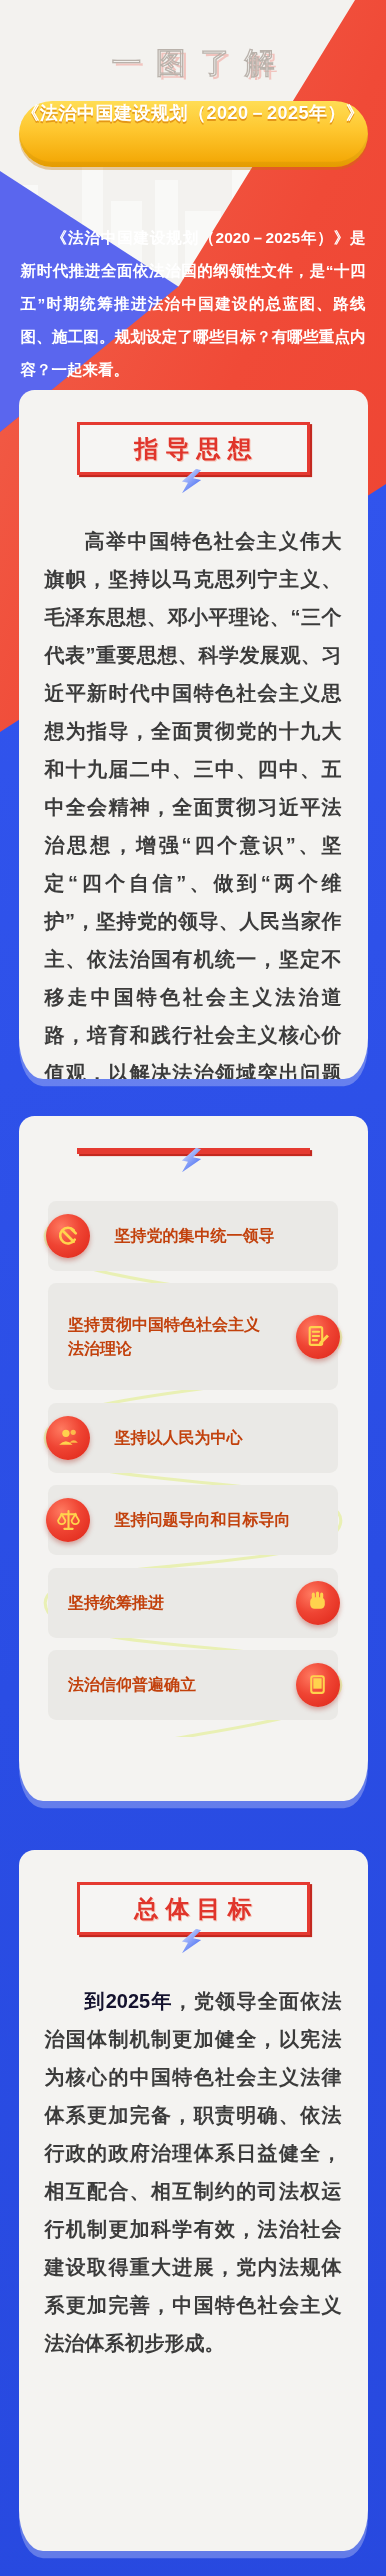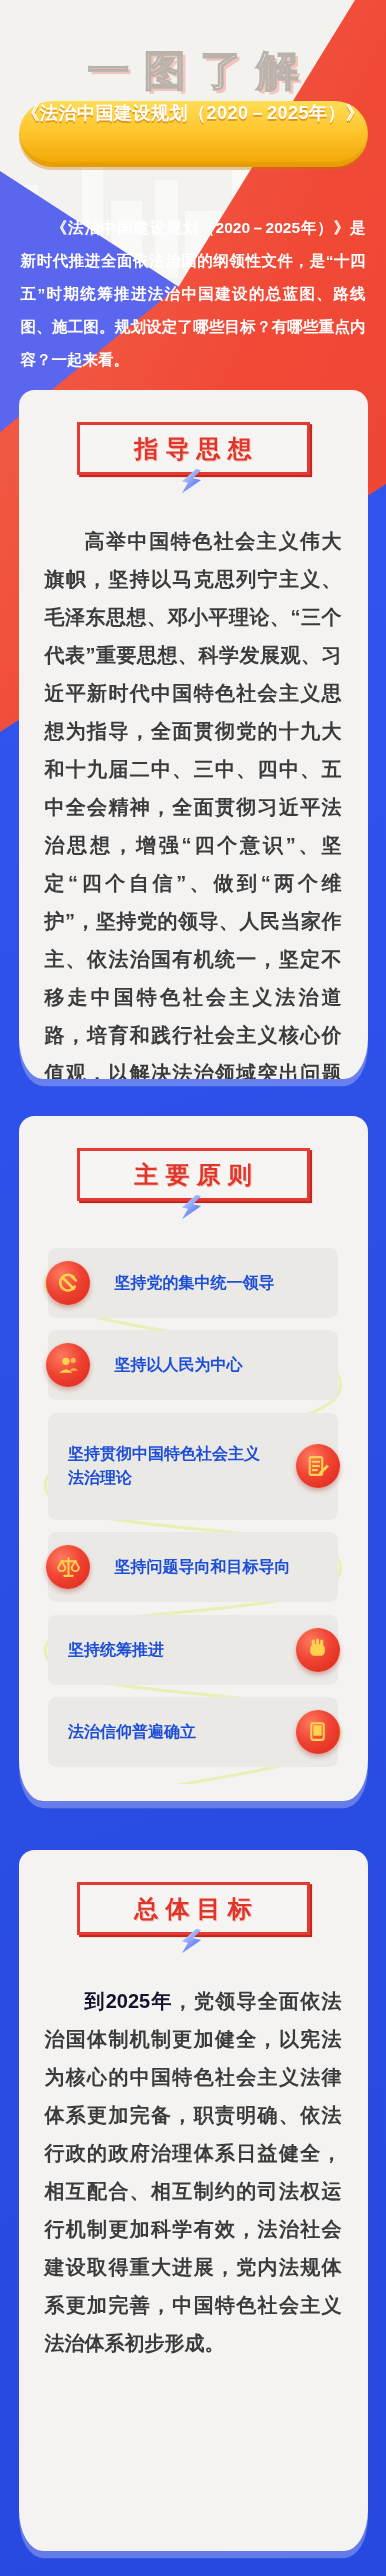--- a/index.html
+++ b/index.html
@@ -14,36 +14,36 @@
   .skyline{position:absolute;bottom:31px;left:0;width:100%;height:134px;opacity:.55;}
   .skyline div{position:absolute;bottom:0;background:#ffffff;}
   .bg-blue-tri{height:773px;background:#5a66ee;
     clip-path:polygon(0px 171px,179px 287px,0px 432px);}
   .bg-red-top{height:773px;
     background:linear-gradient(115deg,#f2664f 0%,#f04a37 55%,#ee4432 100%);
     clip-path:polygon(355px 0px,386px 0px,386px 484px,0px 732px,0px 432px,179px 286px);}
   
   .main-title{
     position:absolute;top:43px;left:0;width:100%;text-align:center;
-    font-size:42px;font-weight:700;letter-spacing:14.4px;text-indent:14.4px;
+    font-size:30px;font-weight:400;letter-spacing:14.4px;text-indent:14.4px;
     color:transparent;-webkit-text-stroke:1.3px #b9b2ab;
     text-shadow:3.1px 3.1px 0 rgba(238,128,118,.40);
   }
   .banner-pill{
     position:absolute;top:101px;left:18.5px;width:349px;height:66px;
     background:linear-gradient(180deg,#ffdd55 0%,#fec62e 45%,#f2a400 100%);
     border-radius:33px;box-shadow:0 3.1px 0 rgba(200,120,0,.35), inset 0 -5.2px 0 rgba(0,0,0,.05);
     display:flex;align-items:flex-start;justify-content:center;
   }
   .banner-pill span{
     font-size:18px;font-weight:900;color:#ffffff;letter-spacing:0.5px;
     text-shadow:0 1.5px 0 rgba(210,115,0,.6);
   }
   .intro{
-    position:absolute;top:211px;left:20.6px;width:345px;
+    position:absolute;top:221px;left:20.6px;width:345px;
     font-size:15.5px;line-height:33px;font-weight:700;color:#ffffff;
     text-indent:2em;text-align:justify;
   }
   
   .card{
     position:absolute;left:18.5px;width:349px;background:#f4f3f1;
     border-radius:15.5px 15.5px 24px 24px / 15.5px 15.5px 41px 41px;
     box-shadow:0 7.2px 0 rgba(255,255,255,.28);overflow:hidden;
   }
   .card1{top:390px;height:689px;}
@@ -70,21 +70,21 @@
     color:#3b3b3b;text-indent:2em;text-align:justify;
   }
   .para + .para{margin-top:7px;}
   .para b{color:#14122e;font-weight:900;}
   
   .p-wrap{position:relative;margin:47px 20.6px 0;}
   .p-line{position:absolute;left:0;top:0;z-index:0;}
   .p-item{
     position:relative;z-index:1;background:#eae9e6;border-radius:8.2px;
     height:70px;margin:0 9.3px 12.4px;display:flex;align-items:center;
-    font-size:16px;font-weight:800;color:#1d4ed8;line-height:24px;
+    font-size:16px;font-weight:800;color:#c2410c;line-height:24px;
   }
   .p-item.tall{height:107px;}
   .p-item .txt{display:block;}
   .p-item.icon-left .txt{padding-left:66px;padding-right:10.3px;}
   .p-item.icon-right .txt{padding-left:19.6px;padding-right:66px;}
   .p-icon{
     position:absolute;top:50%;transform:translateY(-50%);
     width:44px;height:44px;border-radius:50%;
     background:radial-gradient(circle at 35% 30%,#ff7a60 0%,#ef4433 45%,#dd2417 100%);
     box-shadow:0 2.6px 5.2px rgba(160,25,15,.35);
@@ -130,61 +130,60 @@
       </linearGradient>
         </defs>
       <polygon points="24,0 2,30 14,30 7,52 38,19 22,19 34,0" fill="url(#bg1)"></polygon>
     </svg>
   </div>
   <div class="para">高举中国特色社会主义伟大旗帜，坚持以马克思列宁主义、毛泽东思想、邓小平理论、“三个代表”重要思想、科学发展观、习近平新时代中国特色社会主义思想为指导，全面贯彻党的十九大和十九届二中、三中、四中、五中全会精神，全面贯彻习近平法治思想，增强“四个意识”、坚定“四个自信”、做到“两个维护”，坚持党的领导、人民当家作主、依法治国有机统一，坚定不移走中国特色社会主义法治道路，培育和践行社会主义核心价值观，以解决法治领域突出问题为着力点，建设中国特色社会主义法治体系，建设社会主义法治国家，在法治轨道上推进国家治理体系和治理能力现代化，提高党依法治国、依法执政能力，为全面建设社会主义现代化国家、实现中华民族伟大复兴的中国梦提供有力法治保障。</div>
 </div>
 
 <div class="card card2">
   <div class="sec-badge">
-    <span class="t">主要原则</span>
     <svg class="bolt" width="20.6" height="27" viewBox="0 0 40 52">
       <polygon points="24,0 2,30 14,30 7,52 38,19 22,19 34,0" fill="url(#bg1)"></polygon>
     </svg>
   </div>
   <div class="p-wrap">
     <svg class="p-line" width="308" height="536" viewBox="0 0 598 1040">
       <path d="M560,-40 C200,-20 12,14 12,68 C12,180 586,160 586,264 C586,386 12,350 12,460 C12,572 586,520 586,620 C586,732 12,680 12,780 C12,892 586,840 586,940 C586,1000 360,1024 240,1048" fill="none" stroke="#e9f0b4" stroke-width="6" stroke-linecap="round"></path>
     </svg>
 
     <div class="p-item icon-left">
       <span class="p-icon">
         <svg width="25" height="25" viewBox="0 0 48 48">
             <path d="M34 12 A15 15 0 1 0 36 30" fill="none" stroke="#ffd34d" stroke-width="5" stroke-linecap="round"></path>
             <path d="M14 14 L34 34 M30 10 l8 8" stroke="#ffd34d" stroke-width="5" stroke-linecap="round"></path>
           </svg>
       </span>
       <span class="txt">坚持党的集中统一领导</span>
+    </div>
+
+    <div class="p-item tall icon-right">
+      <span class="p-icon">
+        <svg width="25" height="25" viewBox="0 0 48 48">
+            <rect x="9" y="6" width="24" height="34" rx="3" fill="none" stroke="#ffd34d" stroke-width="4"></rect>
+            <path d="M15 15 h12 M15 23 h12 M15 31 h8" stroke="#ffd34d" stroke-width="4" stroke-linecap="round"></path>
+            <path d="M28 34 L42 20 l4 4 L32 38 l-6 2 z" fill="#ffd34d"></path>
+          </svg>
+      </span>
+      <span class="txt">坚持贯彻中国特色社会主义法治理论</span>
     </div>
 
     <div class="p-item icon-left">
       <span class="p-icon">
         <svg width="25" height="25" viewBox="0 0 48 48">
             <circle cx="19" cy="16" r="7" fill="#ffd34d"></circle>
             <path d="M6 38 q13 -14 26 0 z" fill="#ffd34d"></path>
             <circle cx="33" cy="14" r="5" fill="#ffd34d" opacity=".8"></circle>
             <path d="M26 34 q8 -9 16 0 z" fill="#ffd34d" opacity=".8"></path>
           </svg>
       </span>
       <span class="txt">坚持以人民为中心</span>
-    </div>
-
-    <div class="p-item tall icon-right">
-      <span class="p-icon">
-        <svg width="25" height="25" viewBox="0 0 48 48">
-            <rect x="9" y="6" width="24" height="34" rx="3" fill="none" stroke="#ffd34d" stroke-width="4"></rect>
-            <path d="M15 15 h12 M15 23 h12 M15 31 h8" stroke="#ffd34d" stroke-width="4" stroke-linecap="round"></path>
-            <path d="M28 34 L42 20 l4 4 L32 38 l-6 2 z" fill="#ffd34d"></path>
-          </svg>
-      </span>
-      <span class="txt">坚持贯彻中国特色社会主义法治理论</span>
     </div>
 
     <div class="p-item icon-left">
       <span class="p-icon">
         <svg width="25" height="25" viewBox="0 0 48 48">
             <path d="M24 6 v32 M10 12 h28 M16 40 h16" stroke="#ffd34d" stroke-width="4" stroke-linecap="round"></path>
             <path d="M4 24 a7 7 0 0 0 14 0 l-7 -12 z" fill="none" stroke="#ffd34d" stroke-width="3.5"></path>
             <path d="M30 24 a7 7 0 0 0 14 0 l-7 -12 z" fill="none" stroke="#ffd34d" stroke-width="3.5"></path>
           </svg>
       </span>

